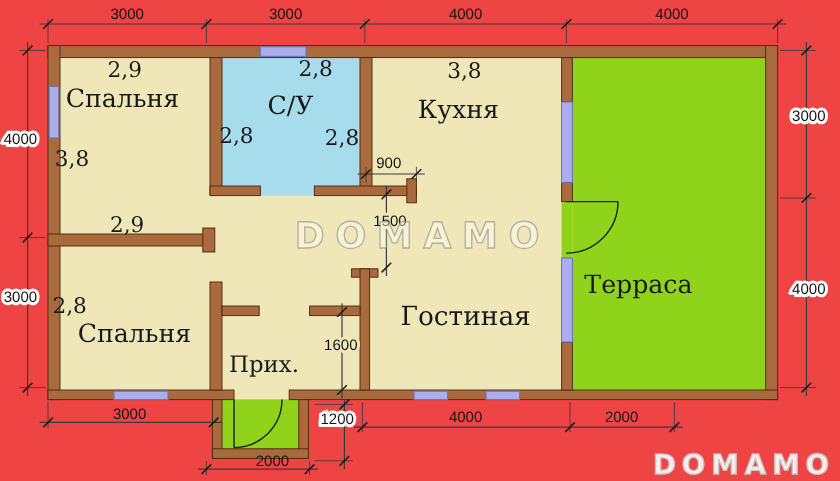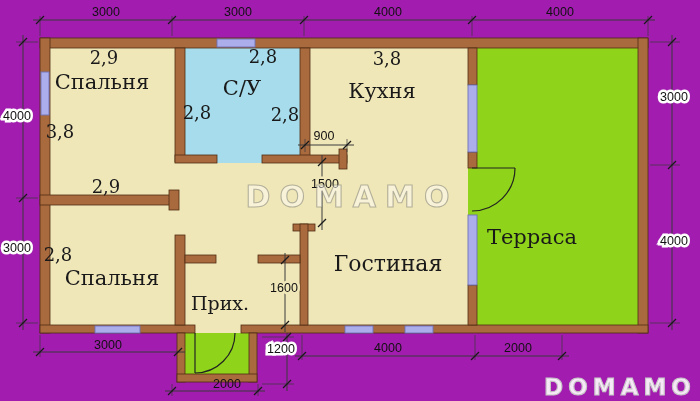--- a/index.html
+++ b/index.html
@@ -1,16 +1,16 @@
 <!DOCTYPE html>
 <html><head>
 <meta charset="utf-8">
 <style>
   html,body{margin:0;padding:0;background:#fff;}
-  .stage{position:relative;width:700px;height:401px;background:#a21caf;overflow:hidden;}
+  .stage{position:relative;width:700px;height:401px;background:#ef4444;overflow:hidden;}
   .wall{stroke:#4f2d12;stroke-width:.8;}
   .win{stroke:#6d72b8;stroke-width:.9;}
   .dim{stroke:#3a3a3a;stroke-width:1;fill:none;}
   .ext{stroke:#3a3a3a;stroke-width:.7;}
   .tick{stroke:#1a1a1a;stroke-width:1.3;}
   .door{stroke:#222;stroke-width:1.2;fill:none;}
   .dimtxt{font-family:"Liberation Sans","DejaVu Sans",sans-serif;font-size:12.5px;fill:#111;}
   .halo-tan{stroke:#F0E7B9;stroke-width:5px;paint-order:stroke;}
   .halo-white{stroke:#ffffff;stroke-width:5px;paint-order:stroke;}
   .roomtxt{font-family:"DejaVu Serif","Liberation Serif",serif;fill:#191919;}

